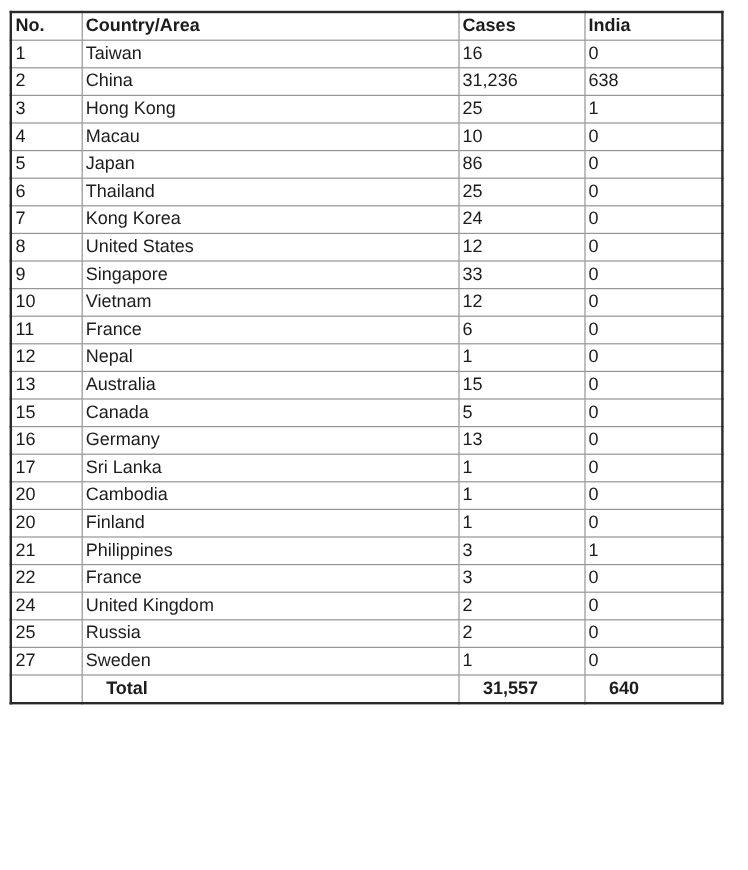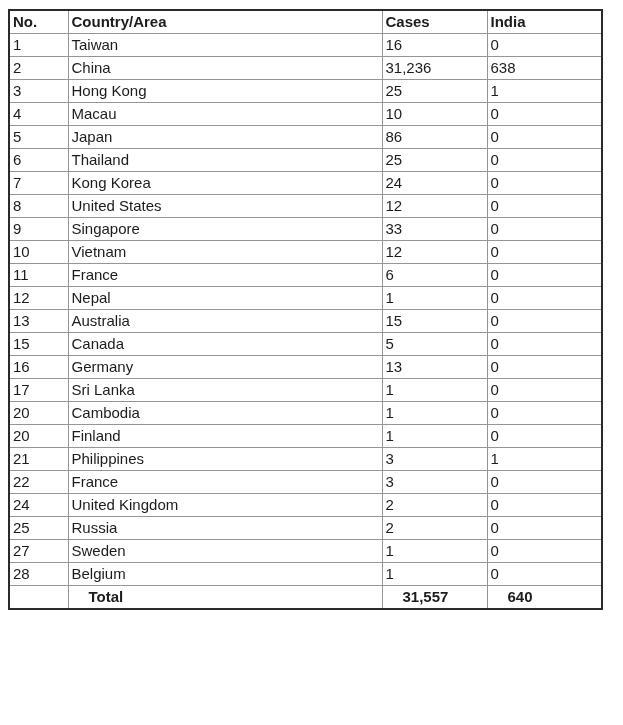--- a/index.html
+++ b/index.html
@@ -208,26 +208,20 @@
           <td>Russia</td>
           <td>2</td>
           <td>0</td>
         </tr>
         <tr>
           <td>27</td>
           <td>Sweden</td>
           <td>1</td>
           <td>0</td>
         </tr>
-        <tr>
-          <td>28</td>
-          <td>Belgium</td>
-          <td>1</td>
-          <td>0</td>
-        </tr>
       </tbody>
     <tfoot>
       <tr class="total-row">
         <td></td>
         <td>Total</td>
         <td>31,557</td>
         <td>640</td>
       </tr>
     </tfoot>
   </table>

